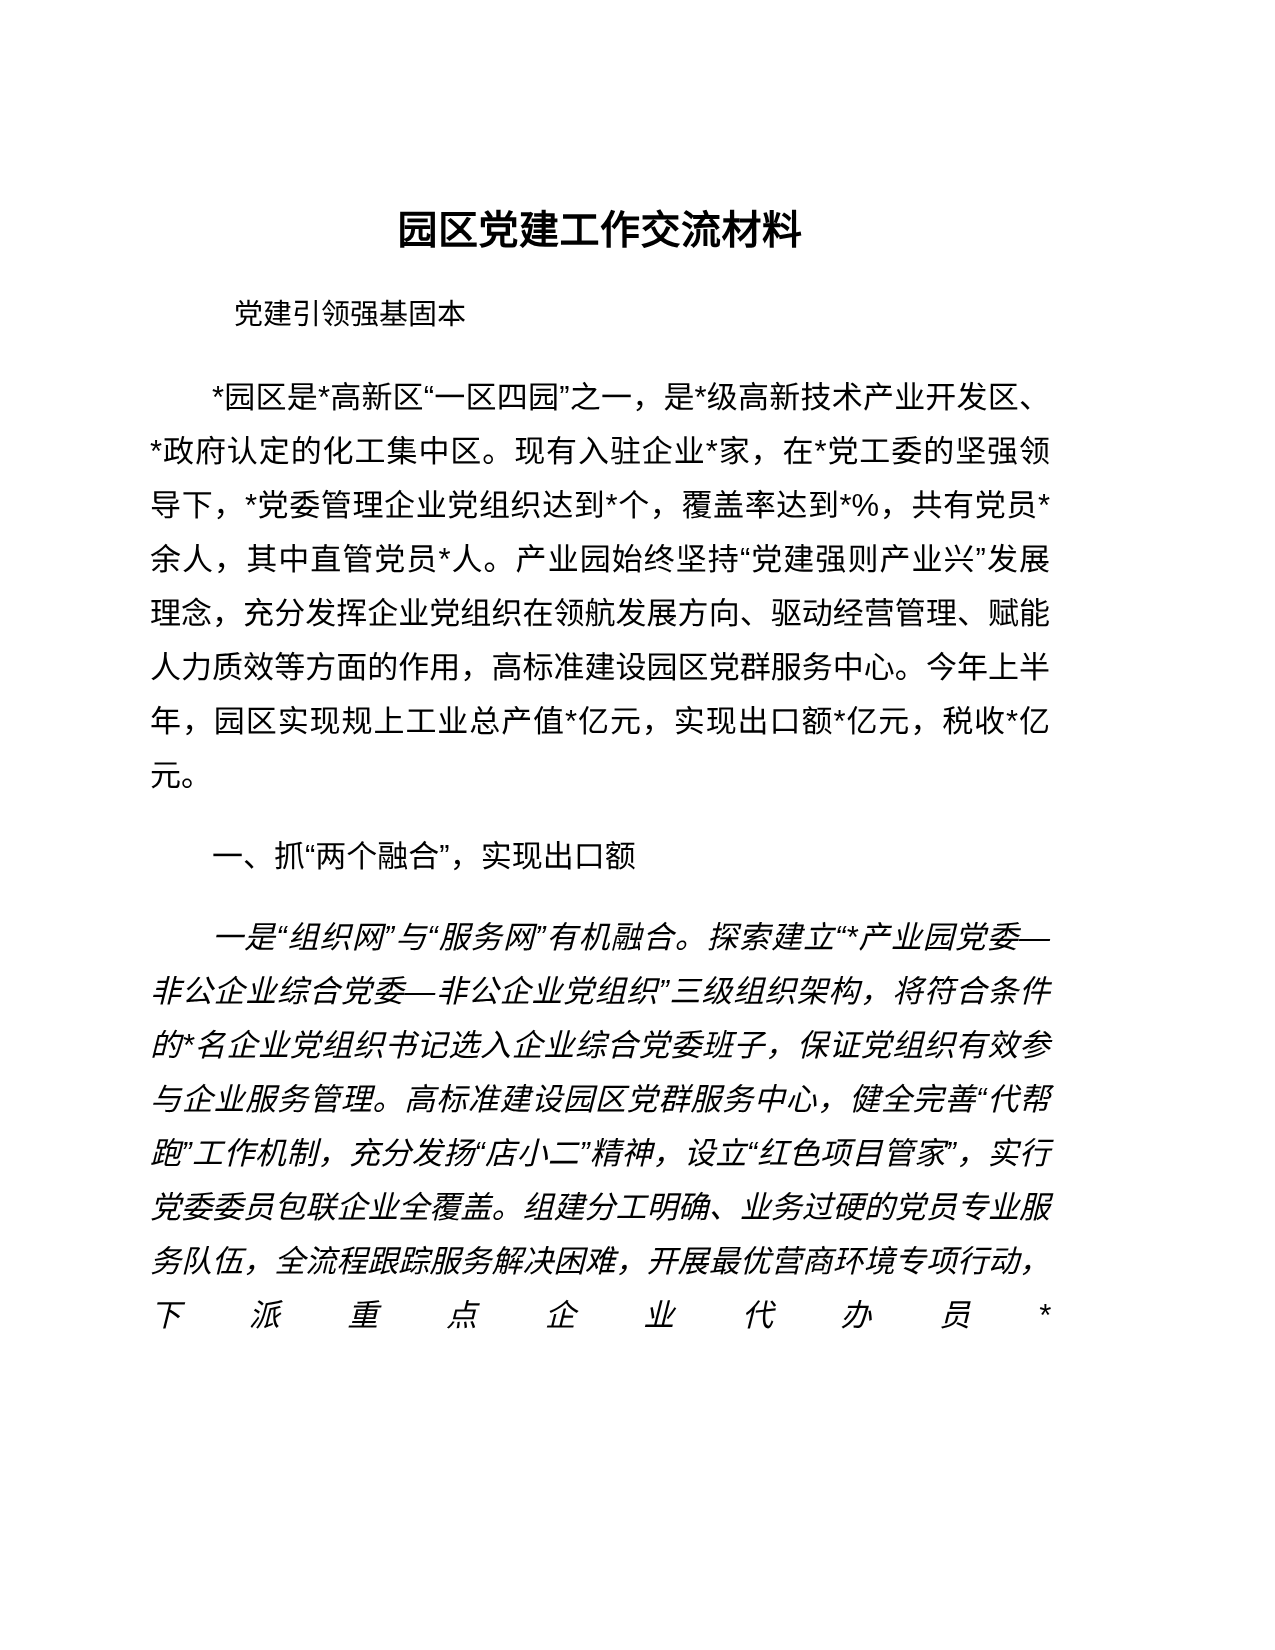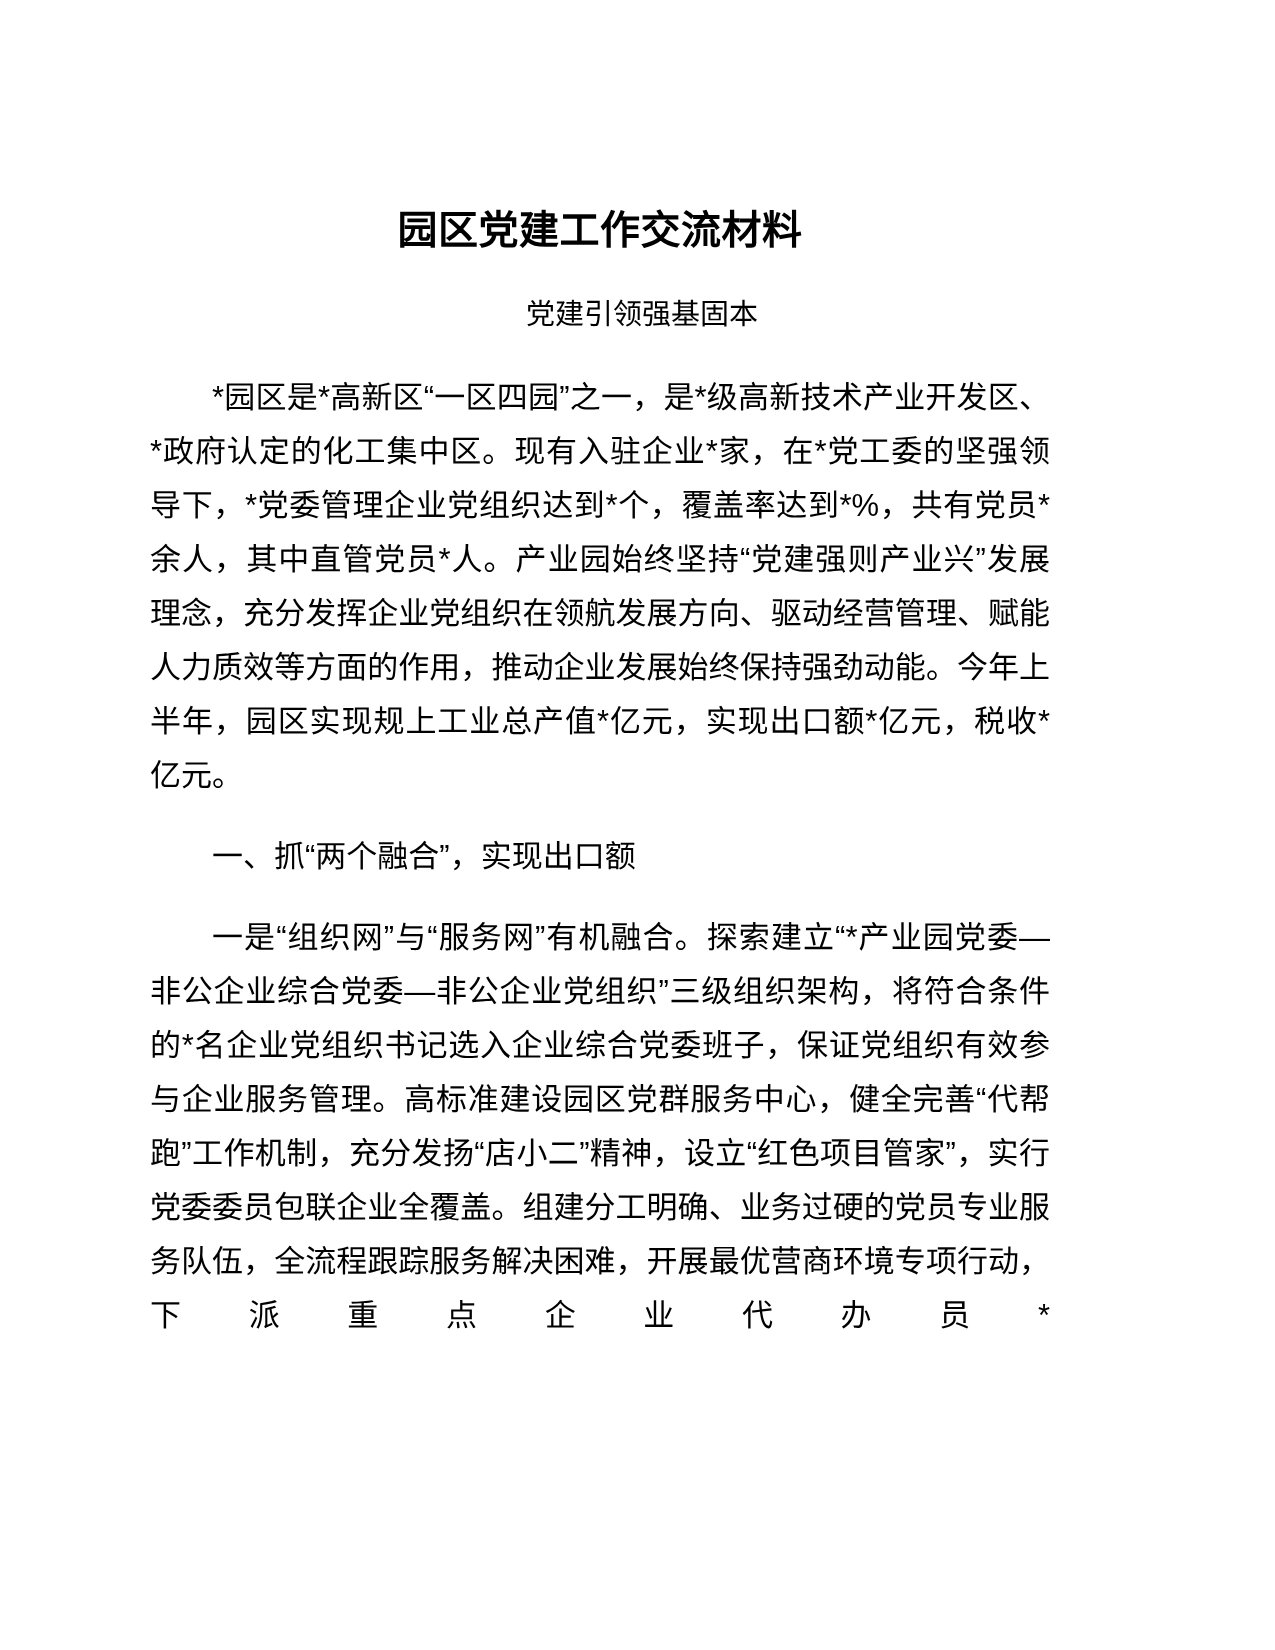--- a/index.html
+++ b/index.html
@@ -38,58 +38,58 @@
     letter-spacing: 0.5px;
     padding-top: 205px;
   }
   .subtitle {
     font-size: 29px;
     font-weight: 400;
     line-height: 1.3;
     text-align: left;
     padding-left: 84px;
   }
-  .subtitle-1 { padding-top: 41px; text-align: center; }
+  .subtitle-1 { padding-top: 41px; }
   .subtitle-2 { padding-top: 33px; }
   .para {
     font-size: 31px;
     line-height: 54px;
     text-align: justify;
     text-justify: inter-ideograph;
     text-align-last: left;
     text-indent: 62px;
     margin: 0;
   }
   .para-first { padding-top: 37px; }
   .section-heading {
     font-size: 31px;
     line-height: 54px;
     text-indent: 62px;
     margin: 0;
     padding-top: 27px;
     text-align: left;
   }
-  .para-body { padding-top: 27px; }
+  .para-body { padding-top: 27px; font-style: italic; }
   .para-cut {
     text-align: justify;
     text-justify: inter-ideograph;
     text-align-last: justify;
   }
 </style>
 </head>
 <body>
 
 <div class="page">
   <div class="content">
 
     <h1 class="doc-title">园区党建工作交流材料</h1>
 
     <div class="subtitle subtitle-1">党建引领强基固本</div>
 
 
-    <p class="para para-first">*园区是*高新区“一区四园”之一，是*级高新技术产业开发区、*政府认定的化工集中区。现有入驻企业*家，在*党工委的坚强领导下，*党委管理企业党组织达到*个，覆盖率达到*%，共有党员*余人，其中直管党员*人。产业园始终坚持“党建强则产业兴”发展理念，充分发挥企业党组织在领航发展方向、驱动经营管理、赋能人力质效等方面的作用，推动企业发展始终保持强劲动能。今年上半年，园区实现规上工业总产值*亿元，实现出口额*亿元，税收*亿元。</p>
+    <p class="para para-first">*园区是*高新区“一区四园”之一，是*级高新技术产业开发区、*政府认定的化工集中区。现有入驻企业*家，在*党工委的坚强领导下，*党委管理企业党组织达到*个，覆盖率达到*%，共有党员*余人，其中直管党员*人。产业园始终坚持“党建强则产业兴”发展理念，充分发挥企业党组织在领航发展方向、驱动经营管理、赋能人力质效等方面的作用，高标准建设园区党群服务中心。今年上半年，园区实现规上工业总产值*亿元，实现出口额*亿元，税收*亿元。</p>
 
     <p class="section-heading">一、抓“两个融合”，实现出口额</p>
 
     <p class="para para-body para-cut">一是“组织网”与“服务网”有机融合。探索建立“*产业园党委—非公企业综合党委—非公企业党组织”三级组织架构，将符合条件的*名企业党组织书记选入企业综合党委班子，保证党组织有效参与企业服务管理。高标准建设园区党群服务中心，健全完善“代帮跑”工作机制，充分发扬“店小二”精神，设立“红色项目管家”，实行党委委员包联企业全覆盖。组建分工明确、业务过硬的党员专业服务队伍，全流程跟踪服务解决困难，开展最优营商环境专项行动，下派重点企业代办员*</p>
 
   </div>
 </div>
 
 </body></html>

